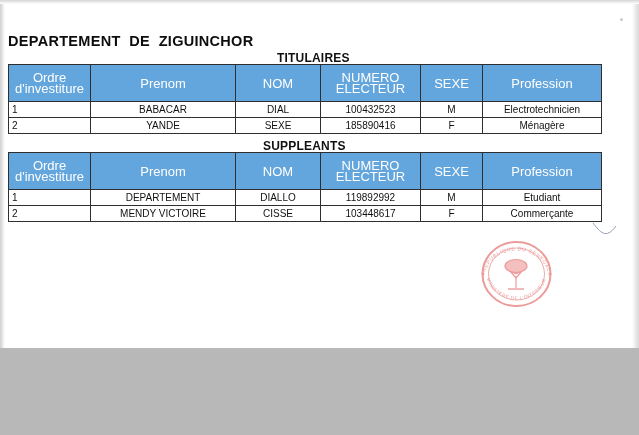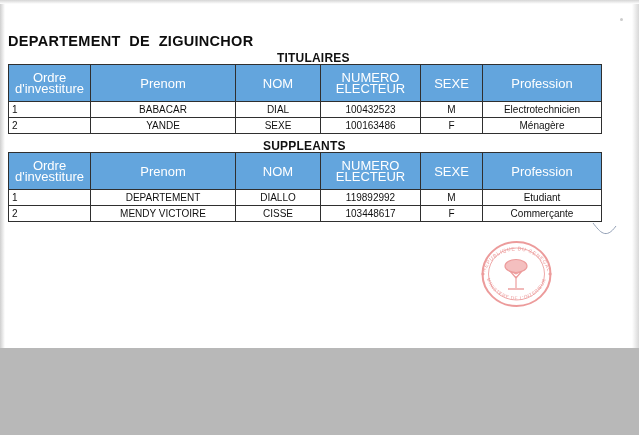--- a/index.html
+++ b/index.html
@@ -180,21 +180,21 @@
         <td>BABACAR</td>
         <td>DIAL</td>
         <td>100432523</td>
         <td>M</td>
         <td>Electrotechnicien</td>
       </tr>
       <tr>
         <td class="cell-ordre">2</td>
         <td>YANDE</td>
         <td>SEXE</td>
-        <td>100163486</td>
+        <td>185890416</td>
         <td>F</td>
         <td>Ménagère</td>
       </tr>
     </tbody>
   </table>
 
   <div class="section-caption" style="left:263px; top:139px;">SUPPLEANTS</div>
 
   <table class="tbl" style="left:8px; top:152px; width:593px;">
     <colgroup>

